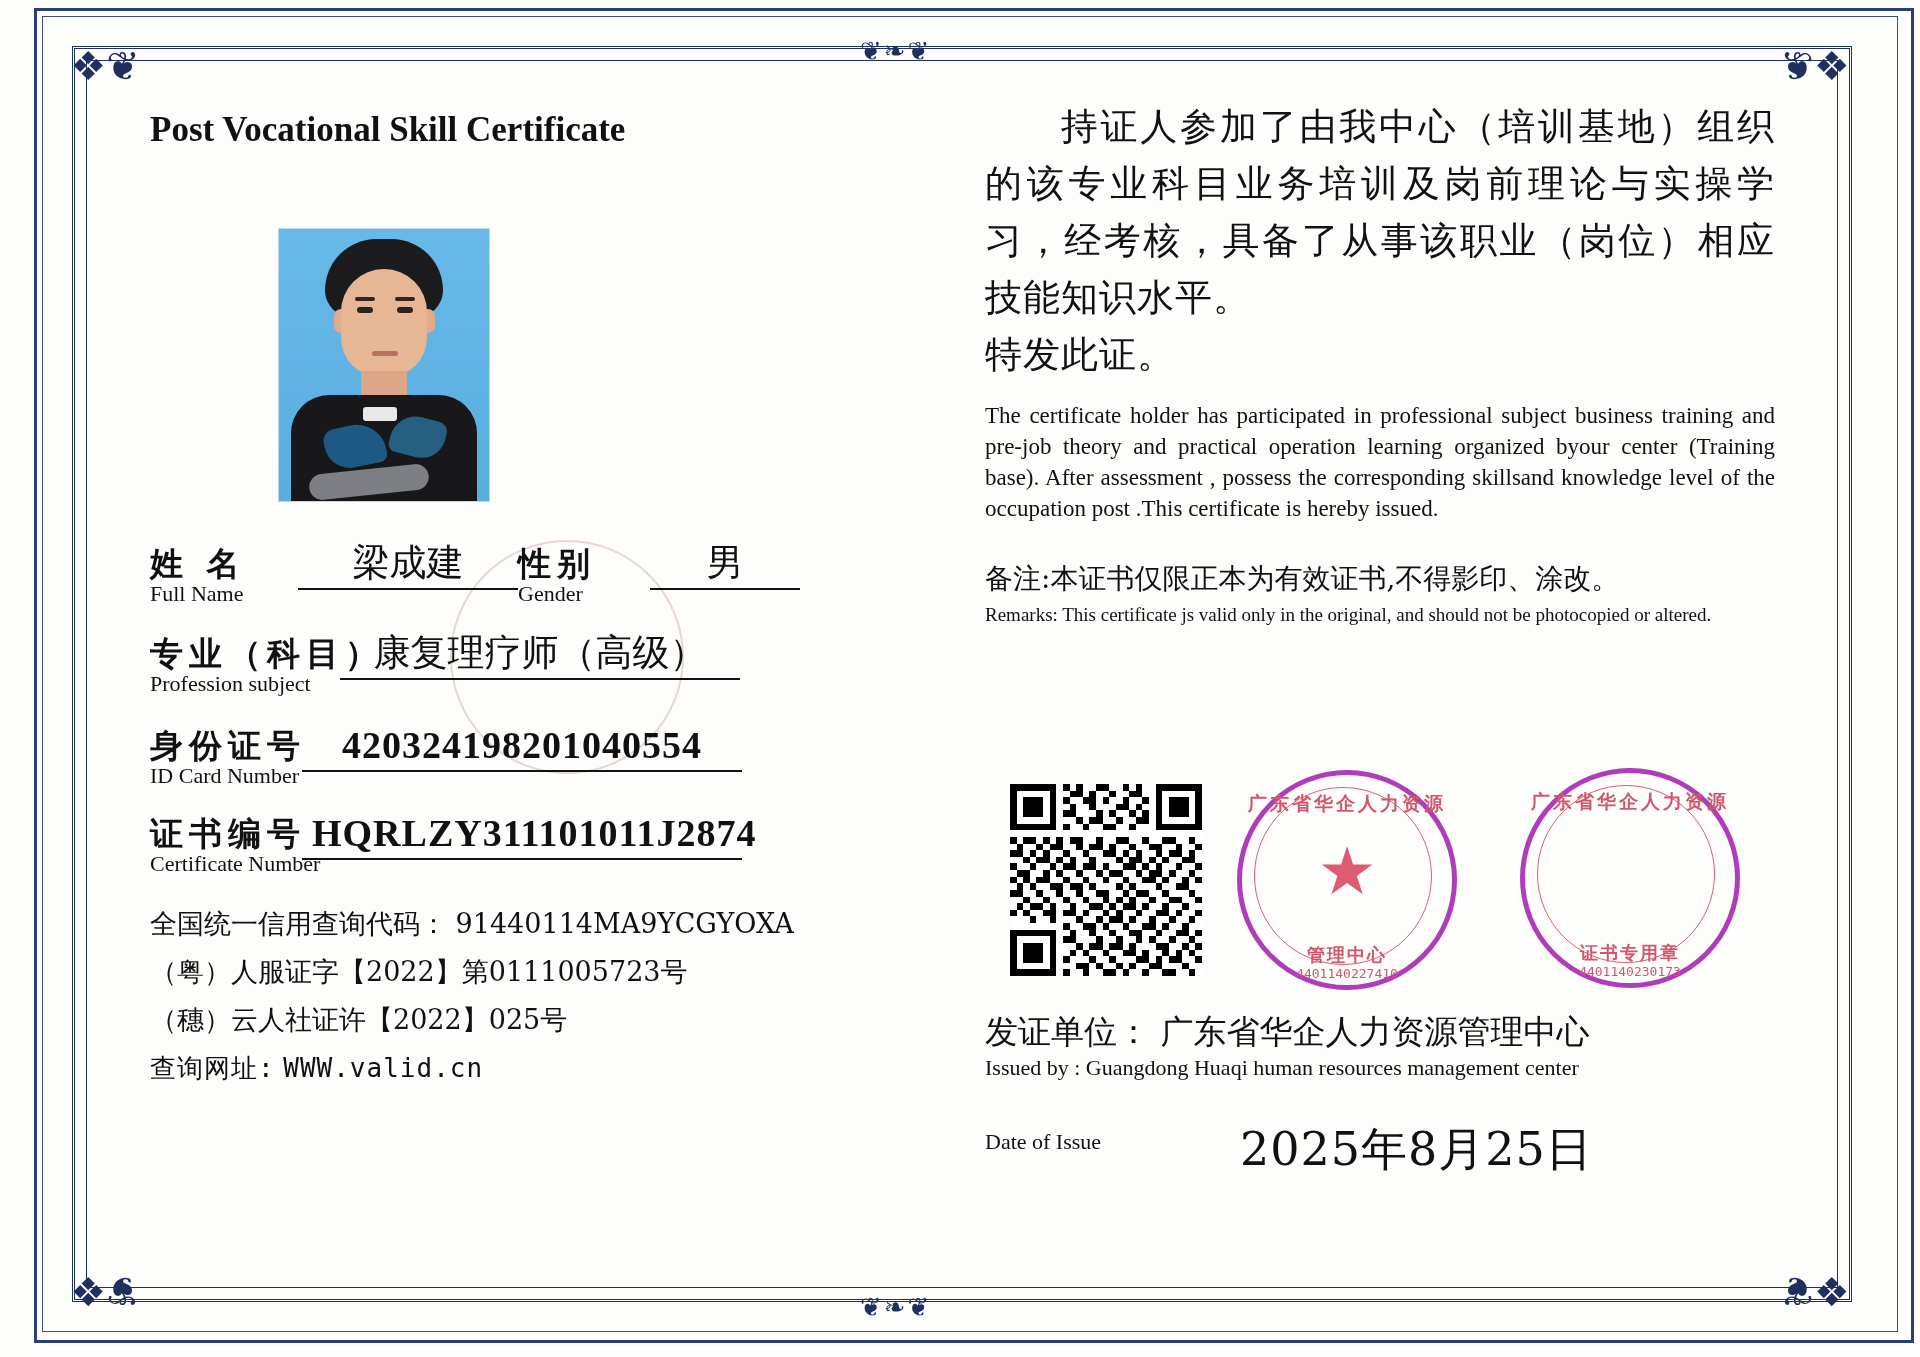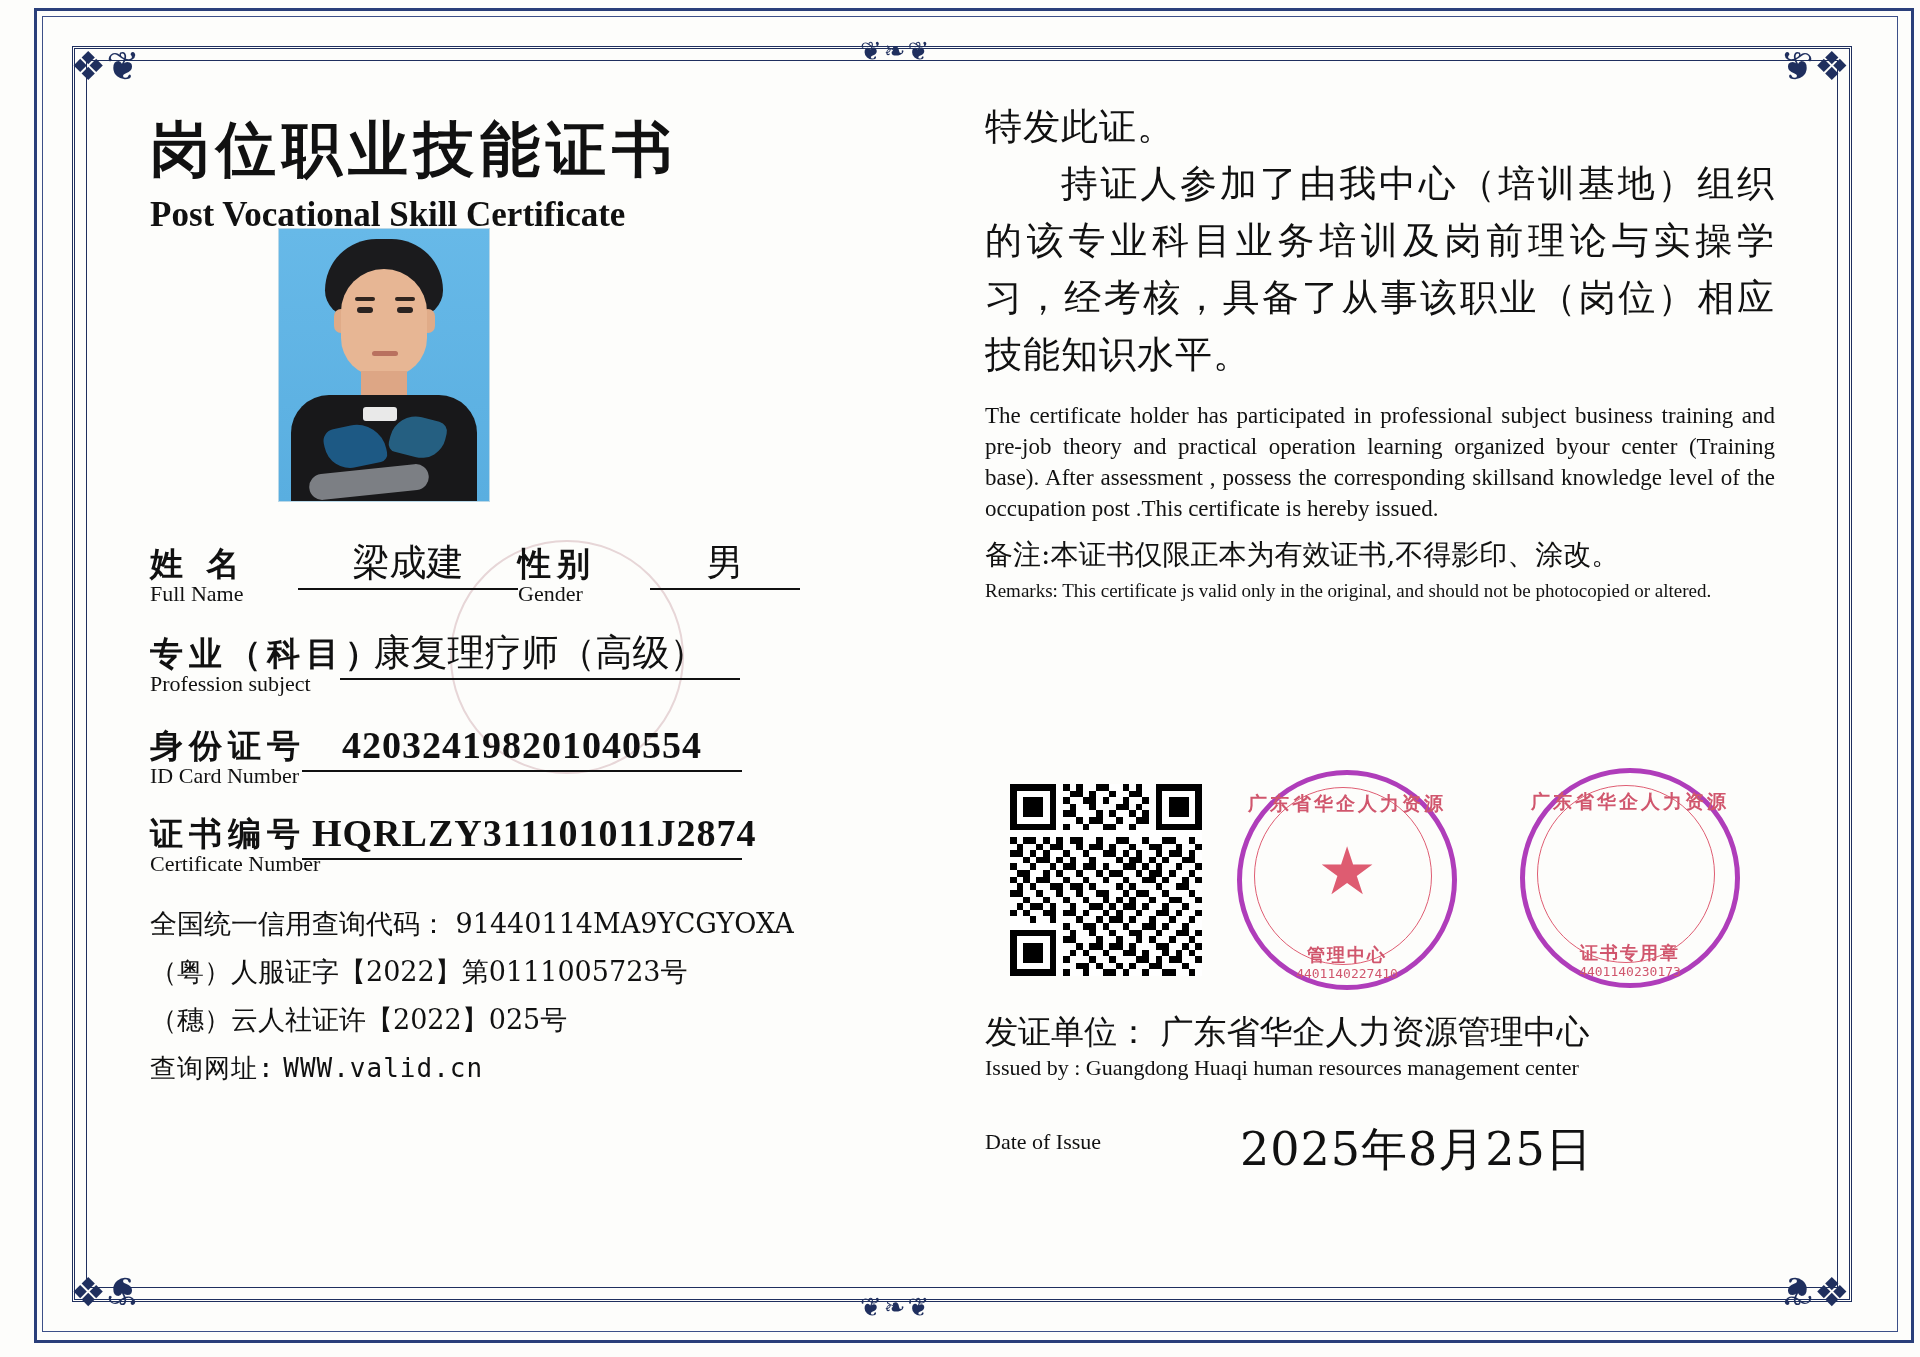--- a/index.html
+++ b/index.html
@@ -74,21 +74,21 @@
   .r4 .v4{position:absolute;left:152px;top:0;width:420px;text-align:center;}
 
   .footlines{position:absolute;left:0;top:790px;width:730px;font-family:"DejaVu Serif",serif;font-size:27px;color:#111;line-height:48px;}
   .footlines .mono{font-family:"DejaVu Sans Mono",monospace;font-size:26px;letter-spacing:1px;}
 
   
   .right{position:absolute;left:985px;top:98px;width:790px;}
   .para-cn{font-family:"DejaVu Serif",serif;font-size:37px;line-height:57px;color:#111;letter-spacing:1px;text-align:justify;}
   .para-cn .indent{display:inline-block;width:74px;}
   .para-en{margin-top:17px;font-family:"Liberation Serif",serif;font-size:23px;line-height:31px;color:#111;text-align:justify;}
-  .remark-cn{margin-top:12px;font-family:"DejaVu Serif",serif;font-size:28px;color:#111;}
+  .remark-cn{margin-top:36px;font-family:"DejaVu Serif",serif;font-size:28px;color:#111;}
   .remark-en{margin-top:6px;font-family:"Liberation Serif",serif;font-size:19px;color:#111;}
   .seal{position:absolute;width:210px;height:210px;border-radius:50%;border:5px solid #a21caf;opacity:.85;}
   .seal .ring{position:absolute;left:12px;top:12px;width:176px;height:176px;border-radius:50%;border:1px solid #d9405a;}
   .seal .star{position:absolute;left:50%;top:46%;transform:translate(-50%,-50%);font-size:66px;color:#d9405a;line-height:66px;}
   .seal .arc-top,.seal .arc-bot{position:absolute;left:0;width:100%;text-align:center;color:#c93a55;font-family:"DejaVu Serif",serif;font-weight:bold;}
   .seal .arc-top{top:16px;font-size:19px;letter-spacing:3px;}
   .seal .arc-bot{bottom:18px;font-size:18px;letter-spacing:2px;}
   .seal .code{position:absolute;left:0;bottom:4px;width:100%;text-align:center;font-size:13px;color:#c93a55;font-family:"DejaVu Sans Mono",monospace;}
 
   .issuer{position:absolute;left:0;top:0;width:790px;}
@@ -114,21 +114,20 @@
 
   <div class="corner tl">❖❦</div>
   <div class="corner tr">❖❦</div>
   <div class="corner bl">❖❦</div>
   <div class="corner br">❖❦</div>
   <div class="edge-orn edge-top">❦❧❦</div>
   <div class="edge-orn edge-bottom">❦❧❦</div>
 
   <div class="left">
 
-    <div class="title-cn">岗位职业技能证书</div>
     <div class="title-en">Post Vocational Skill Certificate</div>
 
     <div class="photo">
       <div class="hair"></div>
       <div class="ear-l"></div>
         <div class="ear-r"></div>
       <div class="face"></div>
       <div class="brow-l"></div>
         <div class="brow-r"></div>
       <div class="eye-l"></div>
@@ -188,24 +187,24 @@
       <div>
         <span class="mono">查询网址:</span>
         <span class="mono">WWW.valid.cn</span>
       </div>
     </div>
 
   </div>
 
   <div class="right">
 
-    <div class="para-cn">特发此证。</div>
     <div class="para-cn">
       <span class="indent"></span><span>持证人参加了由我中心（培训基地）组织的该专业科目业务培训及岗前理论与实操学习，经考核，具备了从事该职业（岗位）相应技能知识水平。</span>
     </div>
+    <div class="para-cn">特发此证。</div>
 
     <div class="para-en">The certificate holder has participated in professional subject business training and pre-job theory and practical operation learning organized byour center (Training base). After assessment , possess the corresponding skillsand knowledge level of the occupation post .This certificate is hereby issued.</div>
 
     <div class="remark-cn">备注:本证书仅限正本为有效证书,不得影印、涂改。</div>
     <div class="remark-en">Remarks: This certificate js valid only in the original, and should not be photocopied or altered.</div>
   </div>
 
   <div style="position:absolute;left:1010px;top:784px;">
     <svg width="192" height="192" viewBox="0 0 29 29" shape-rendering="crispEdges">
       <rect width="29" height="29" fill="#ffffff"></rect>

